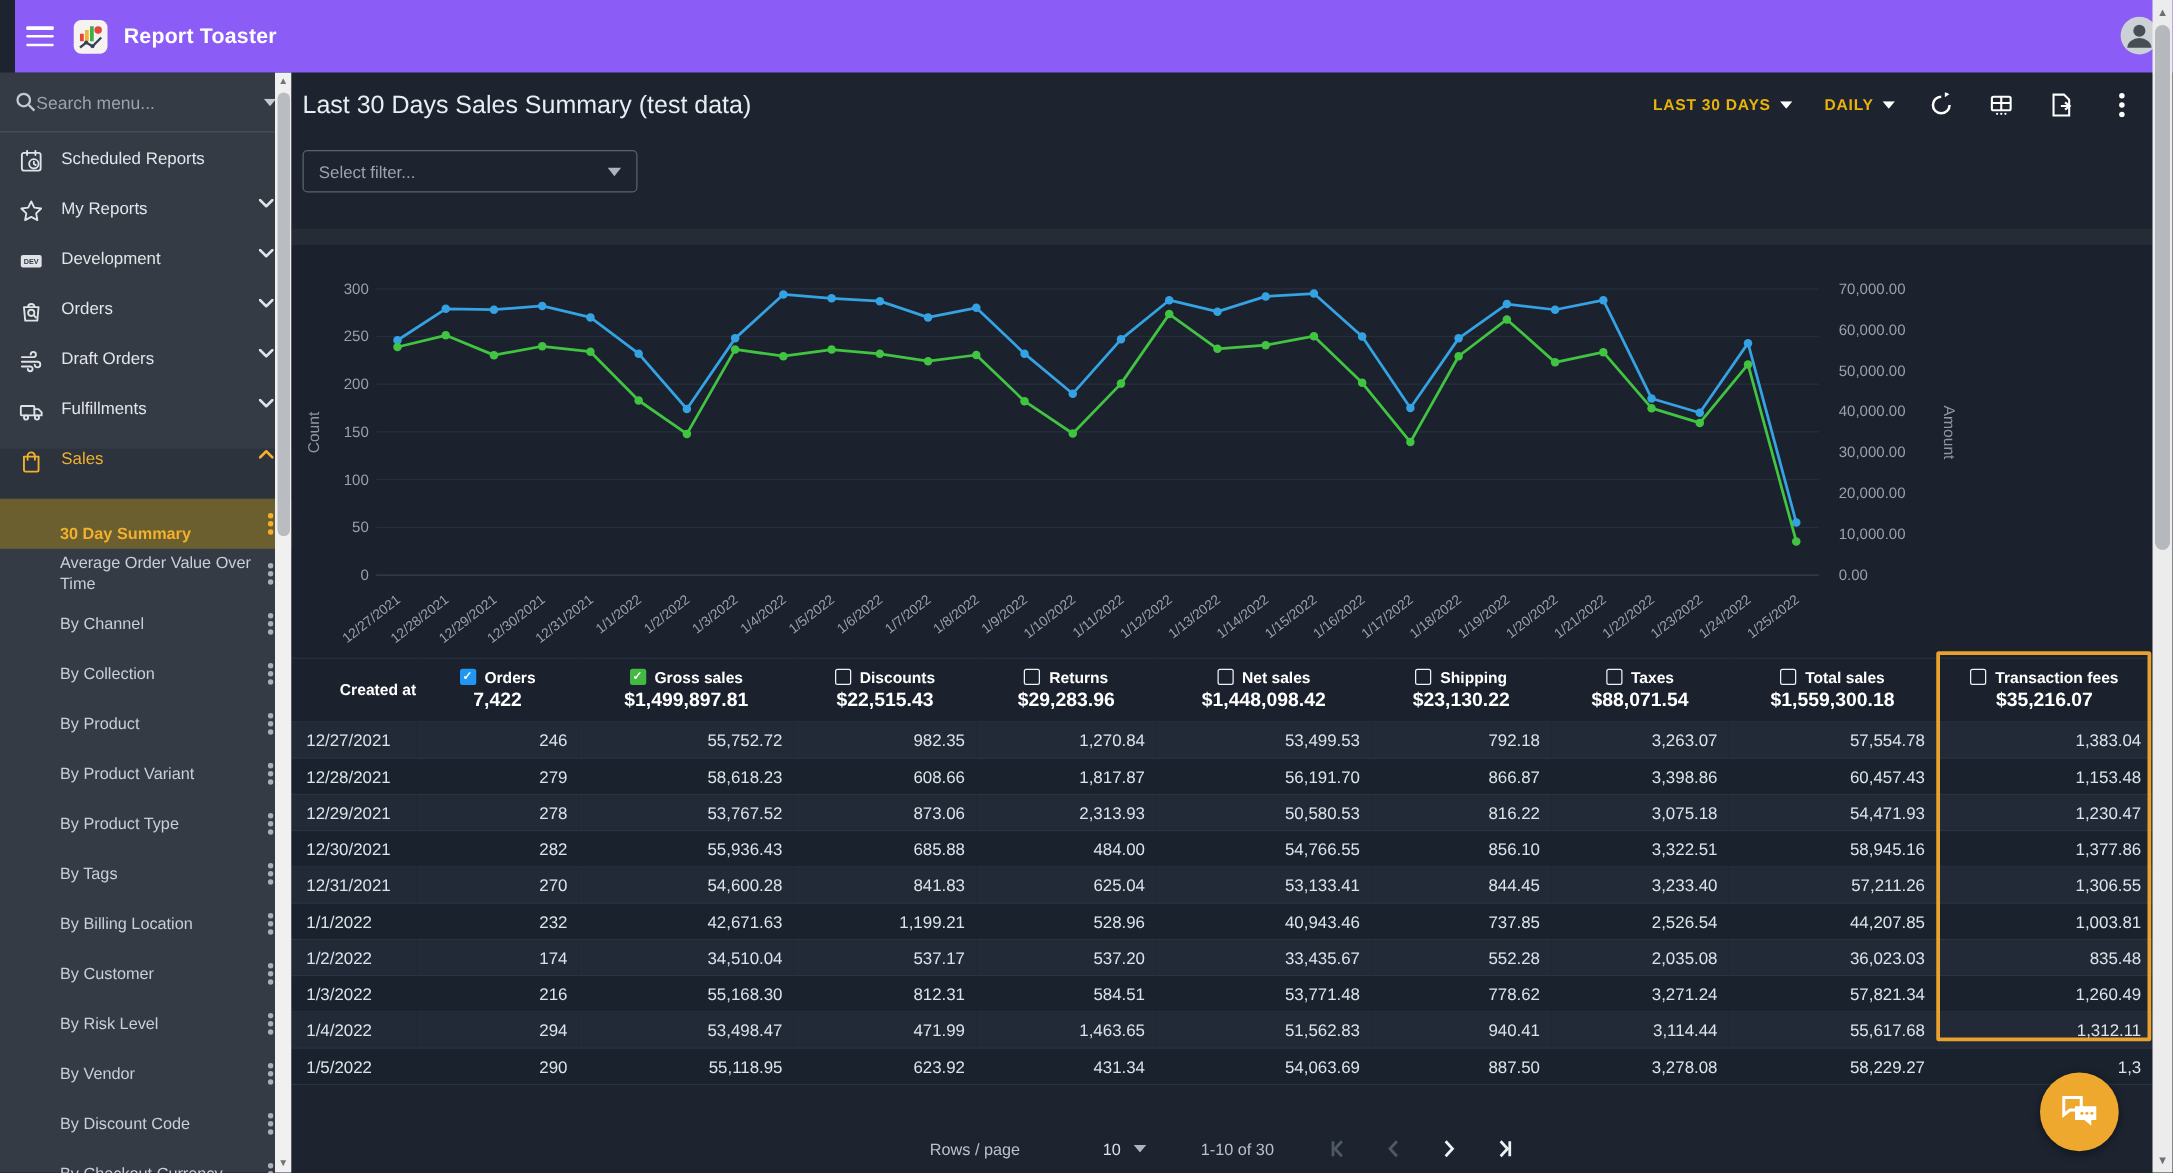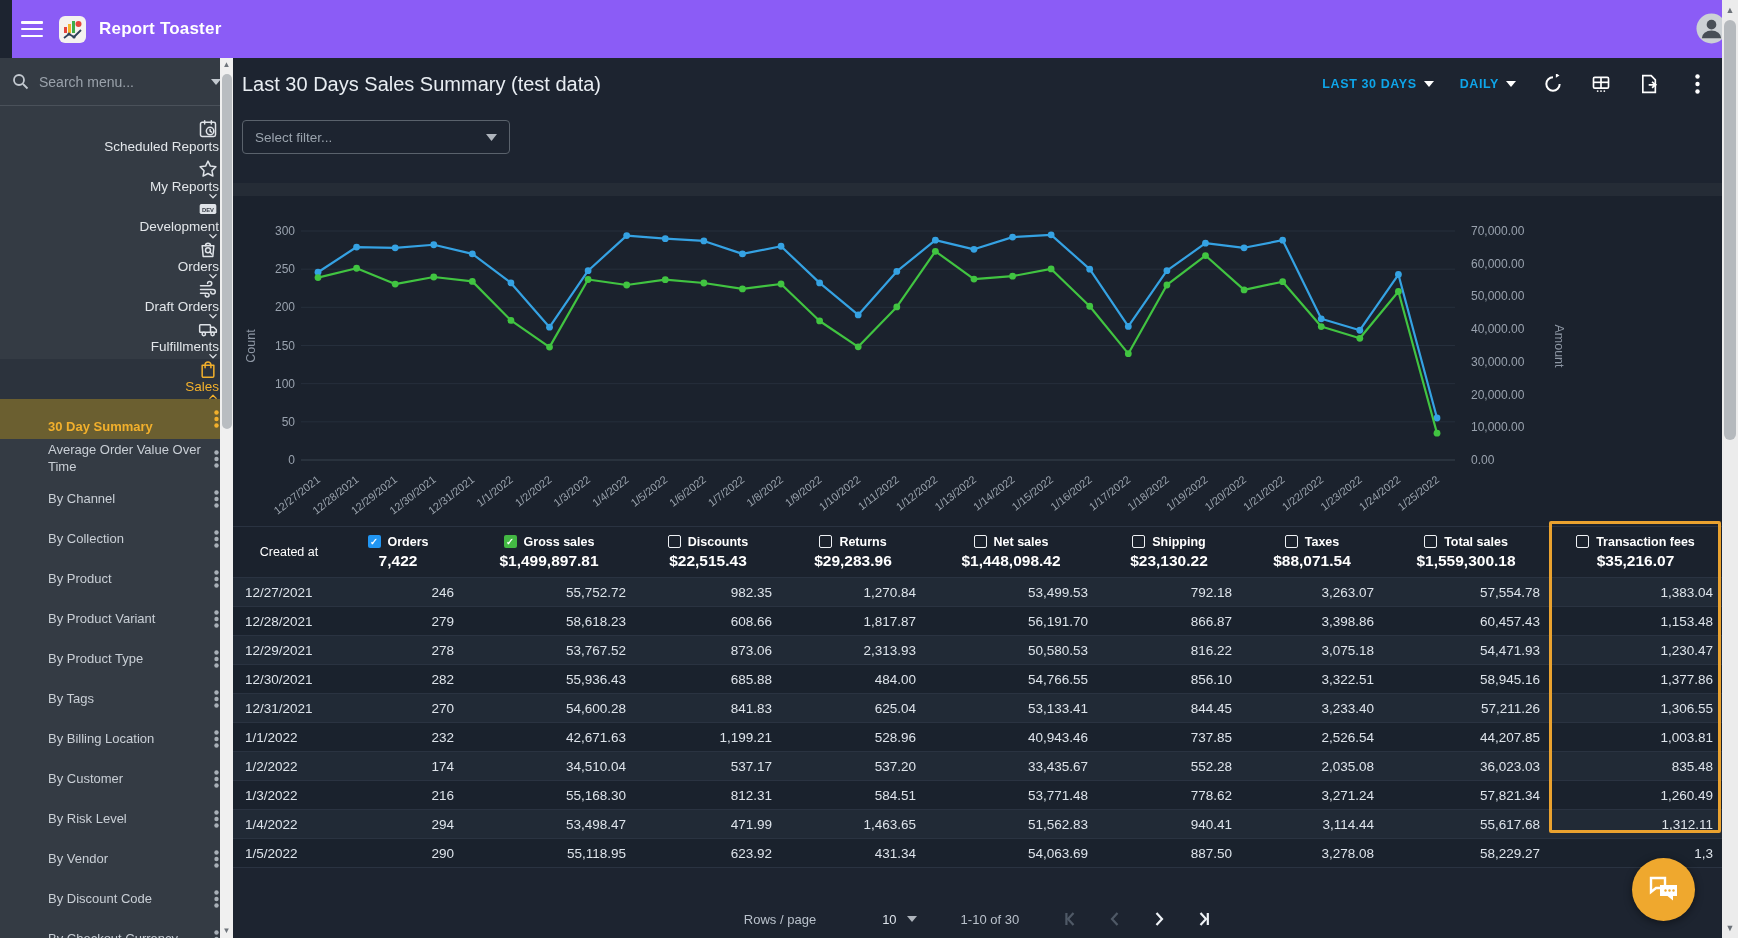--- a/index.html
+++ b/index.html
@@ -14,59 +14,59 @@
   .hamburger span { display:block; height:2.5px; background:#fff; border-radius:1px; }
   .logo-box { width:27px; height:27px; margin-left:16px; border-radius:6px; background:#f5f2ef;
     display:flex; align-items:center; justify-content:center; }
   .app-title { color:#fff; font-size:17px; font-weight:bold; margin-left:13px; letter-spacing:.2px; }
   .avatar { position:absolute; right:23px; top:13px; width:31px; height:31px; }
 
   
   .sidebar { position:absolute; left:0; top:58px; width:233px; height:880px; background:#343b44; z-index:20; }
   .sb-search { height:48px; display:flex; align-items:center; border-bottom:1px solid #4a515a;
     padding:0 12px; cursor:pointer; }
-  .sb-search-label { color:#9aa2ab; font-size:14px; margin-left:10px; flex:1; }
+  .sb-search-label { color:#9aa2ab; font-size:14px; flex:1; }
   .menu { padding-top:13px; }
-  .menu-item { height:40px; display:flex; align-items:flex-end; padding:0 14px; cursor:pointer; color:#e2e6ea;flex-direction:column; }
+  .menu-item { height:40px; display:flex; align-items:flex-start; padding:0 14px; cursor:pointer; color:#e2e6ea; }
   .menu-item .mi-icon { width:22px; display:flex; justify-content:center; }
   .menu-item .mi-label { font-size:13.5px; margin-left:13px; flex:1; }
   .menu-item.active { background:#2c333d; color:#f2b02c; }
   .sub-item { min-height:40px; display:flex; align-items:center; padding:0 10px 0 48px; cursor:pointer; }
   .sub-item .si-label { flex:1; font-size:13px; color:#c9cfd6; line-height:1.3; padding-right:6px; }
   .sub-item.active { background:#6b5f30; }
   .sub-item.active .si-label { color:#f2b02c; font-weight:bold;margin-top:16px; }
   .kebab { width:14px; display:flex; justify-content:center; cursor:pointer; }
   
   .sb-scroll { position:absolute; right:0; top:0; width:13px; height:880px; background:#f0f0f0; }
   .sb-scroll .arrow { position:absolute; left:0; width:13px; height:14px; color:#6f757c; font-size:8px;
     text-align:center; line-height:14px; }
   .sb-scroll .thumb { position:absolute; left:1.5px; width:10px; top:16px; height:355px; background:#b9bdc1; border-radius:5px; }
 
   
   .main { position:absolute; left:233px; top:58px; width:1489px; height:880px; background:#1d2430; }
   .report-bar { height:52px; display:flex; align-items:center; padding:0 14px 0 9px; }
   .report-title { color:#e8edf2; font-size:20px; font-weight:500; flex:1; }
   .rb-controls { display:flex; align-items:center; gap:26px; }
-  .rb-btn { display:flex; align-items:center; gap:7px; color:#0ea5e9; font-size:12.5px; font-weight:bold;
+  .rb-btn { display:flex; align-items:center; gap:7px; color:#eab308; font-size:12.5px; font-weight:bold;
     letter-spacing:.6px; cursor:pointer; }
   .icon-btn { display:flex; align-items:center; justify-content:center; width:22px; height:22px; cursor:pointer; }
 
   .filter-band { height:73px; padding:10px 0 0 9px; }
   .filter-dd { width:268px; height:34px; border:1px solid #5a626c; border-radius:4px; display:flex;
     align-items:center; padding:0 12px; cursor:pointer; }
   .filter-dd span { color:#9aa3ad; font-size:13.5px; flex:1; }
 
   .card-strip { height:13px; background:#252c36; }
   .chart-card { position:relative; height:330px; background:#1b222d; }
 
   
   table.report { width:1489px; border-collapse:collapse; table-layout:fixed; background:#1b222d; }
   table.report th { border-top:1px solid #2a3341; border-bottom:1px solid #2a3341; height:51px;
     vertical-align:middle; }
-  .th-created { text-align:center; padding-left:12px; color:#fff; font-size:12.5px; font-weight:normal; }
+  .th-created { text-align:right; padding-left:12px; color:#fff; font-size:12.5px; font-weight:bold; }
   .chk-line { display:flex; align-items:center; justify-content:center; gap:7px; }
   .chk-line .cb { width:13px; height:13px; border:1.6px solid #eef1f5; border-radius:2px; cursor:pointer;
     display:flex; align-items:center; justify-content:center; font-size:9.5px; color:#fff; line-height:1; }
   .chk-line .cb.checked { border:none; }
   .chk-line .lbl { color:#fff; font-size:12.5px; font-weight:bold; white-space:nowrap; }
   .th-total { color:#fff; font-size:15.5px; font-weight:bold; text-align:center; margin-top:3px; }
   table.report td { height:29px; font-size:13.5px; color:#dde3ea; border-bottom:1px solid #2a3341;
     white-space:nowrap; overflow:hidden; }
   table.report td.date { text-align:left; padding-left:12px; }
   table.report td.num { text-align:right; padding-right:9px; }

